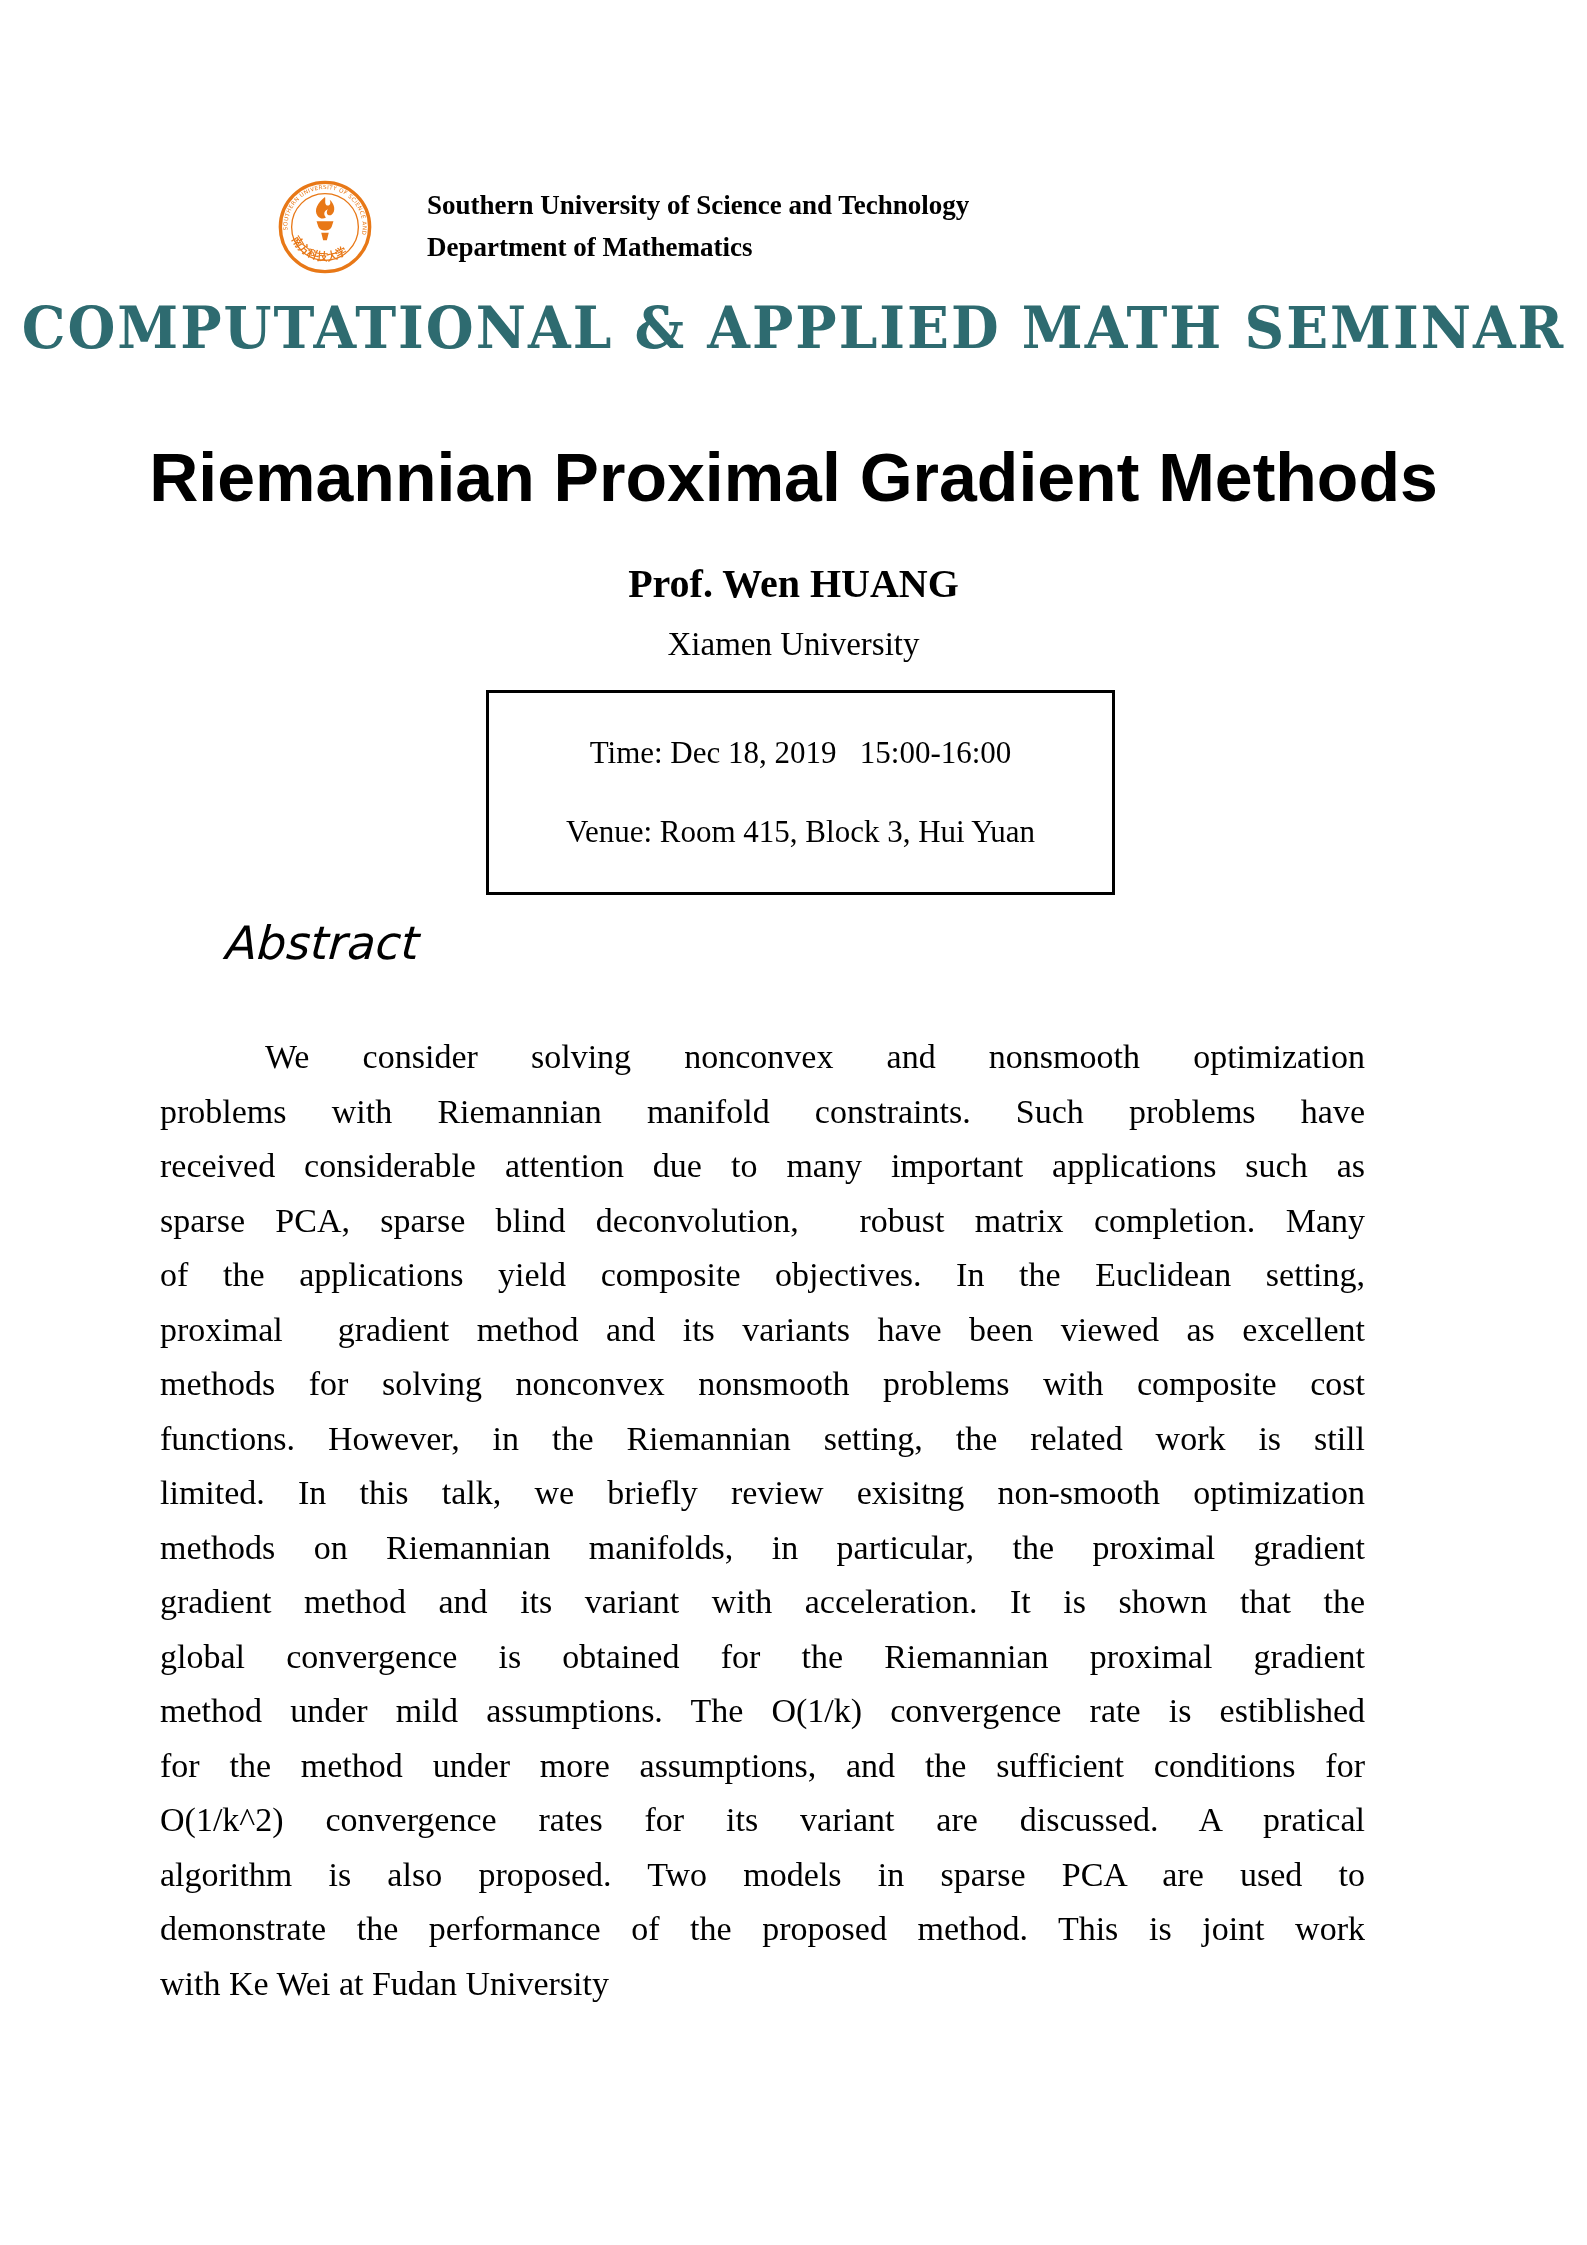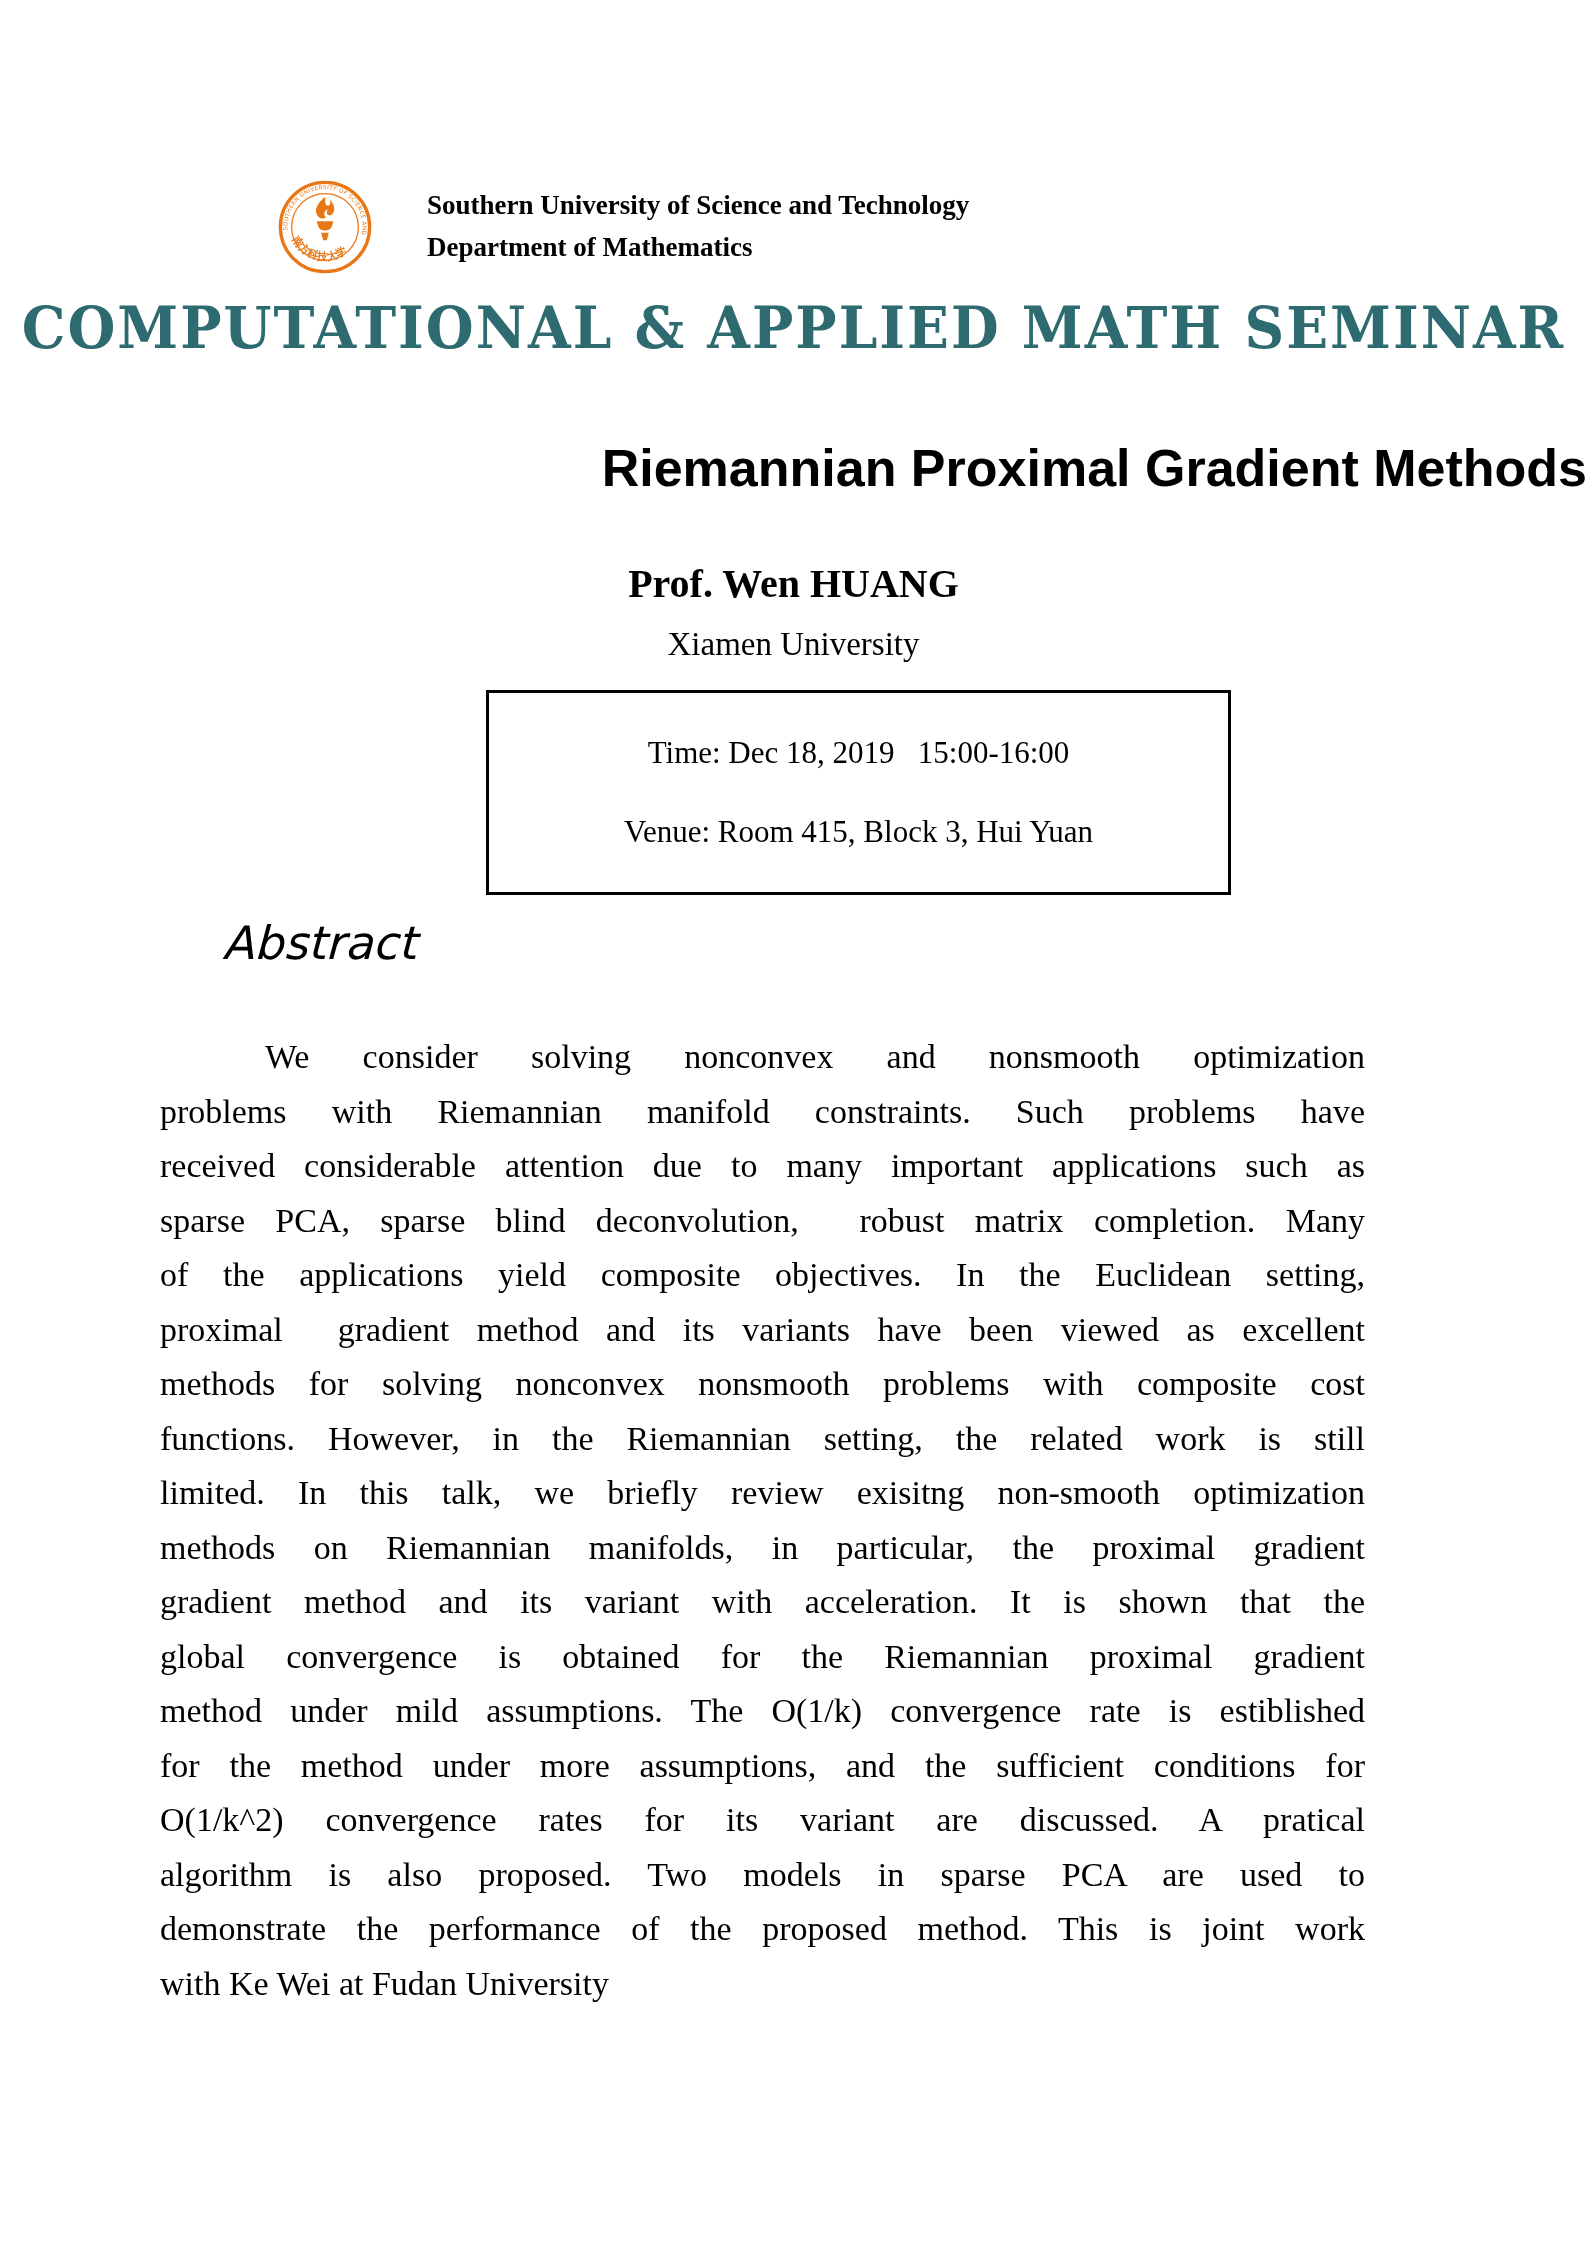--- a/index.html
+++ b/index.html
@@ -45,24 +45,24 @@
     color: #2E6B70;
     transform: scaleY(1.05);
   }
 
   
   .talk-title {
     position: absolute;
     top: 438px;
     left: 0;
     width: 100%;
-    text-align: right;
+    text-align: center;
     font-family: "Liberation Sans", sans-serif;
     font-weight: bold;
-    font-size: 52px;
+    font-size: 68px;
     letter-spacing: 0px;
   }
 
   .speaker {
     position: absolute;
     top: 560px;
     left: 0;
     width: 100%;
     text-align: center;
     font-weight: bold;
@@ -75,21 +75,21 @@
     width: 100%;
     text-align: center;
     font-size: 33px;
   }
 
   
   .info-box {
     position: absolute;
     left: 486px;
     top: 690px;
-    width: 745px;
+    width: 629px;
     height: 205px;
     border: 3px solid #000000;
     box-sizing: border-box;
     display: flex;
     flex-direction: column;
     justify-content: space-evenly;
     text-align: center;
     font-size: 31px;
   }
 

